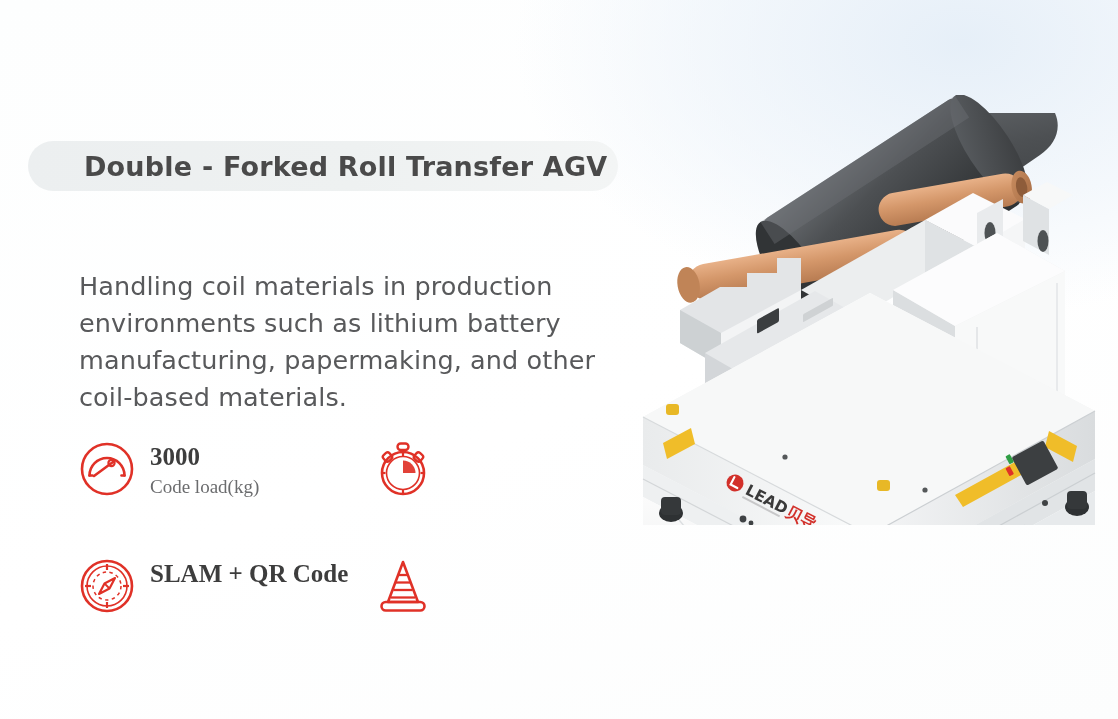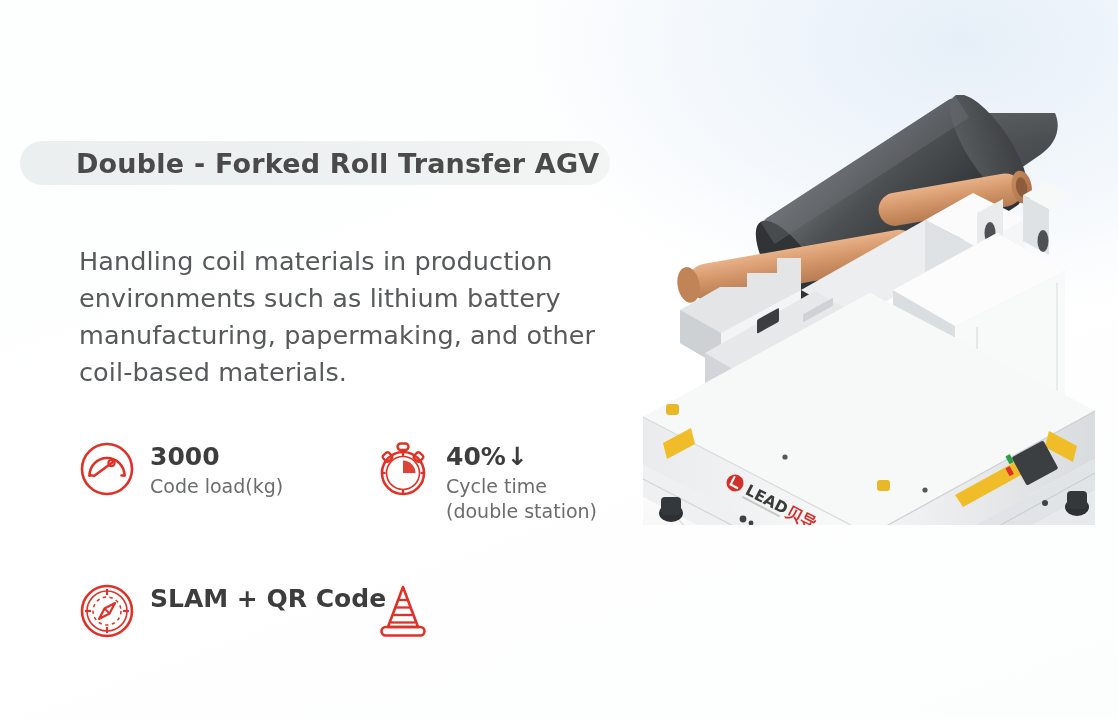--- a/index.html
+++ b/index.html
@@ -20,43 +20,43 @@
     height: 719px;
     background:
       radial-gradient(ellipse 620px 380px at 86% 6%, #e6eff8 0%, rgba(236,243,250,0.55) 45%, rgba(255,255,255,0) 72%),
       linear-gradient(160deg, #fdfefe 0%, #ffffff 55%, #fcfdfd 100%);
     overflow: hidden;
   }
 
   
   .title-pill {
     position: absolute;
-    left: 20px;
+    left: 28px;
     top: 141px;
     width: 590px;
-    height: 44px;
+    height: 50px;
     border-radius: 27px;
     background: linear-gradient(95deg, #eceff0 0%, #eef1f1 55%, #f3f5f5 100%);
     display: flex;
     align-items: center;
   }
   .title-text {
     margin-left: 56px;
     font-size: 27px;
     font-weight: bold;
     color: #4a4a4a;
     letter-spacing: 0.2px;
     white-space: nowrap;
   }
 
   
   .description {
     position: absolute;
     left: 79px;
-    top: 243px;
+    top: 268px;
     width: 560px;
     font-size: 25.5px;
     line-height: 37px;
     color: #58595b;
     letter-spacing: 0.1px;
   }
 
   
   .features {
     position: absolute;
@@ -66,20 +66,21 @@
   }
   .feature-row {
     display: flex;
     margin-bottom: 56px;
   }
   .feature-row:last-child { margin-bottom: 12px; }
   .feature {
     display: flex;
     align-items: flex-start;
     width: 296px;
+    font-family: Liberation Serif, serif;
   }
   .feature-icon {
     width: 58px;
     height: 58px;
     flex: 0 0 58px;
     margin-right: 14px;
     margin-top: 2px;
   }
   .feature-icon svg { display: block; width: 58px; height: 58px; }
   .feature-text { padding-top: 5px; }
@@ -165,28 +166,20 @@
             <rect x="40.5" y="13" width="8" height="8" rx="2.4" transform="rotate(42 44.5 17)" fill="none" stroke="#e03127" stroke-width="2.3"></rect>
             <circle cx="29" cy="33" r="21" fill="none" stroke="#e03127" stroke-width="2.6"></circle>
             <circle cx="29" cy="33" r="16.5" fill="none" stroke="#e03127" stroke-width="1.6"></circle>
             <path d="M 29 33 L 29 20.5 A 12.5 12.5 0 0 1 41.5 33 Z" fill="#e03127" opacity="0.92"></path>
             <line x1="29" y1="12.5" x2="29" y2="16" stroke="#e03127" stroke-width="2.2"></line>
             <line x1="29" y1="50" x2="29" y2="53.5" stroke="#e03127" stroke-width="2.2"></line>
             <line x1="8" y1="33" x2="11.5" y2="33" stroke="#e03127" stroke-width="2.2"></line>
             <line x1="46.5" y1="33" x2="50" y2="33" stroke="#e03127" stroke-width="2.2"></line>
           </svg>
         </div>
-        <div class="feature-text">
-          <div class="feature-value">
-            <span>40%</span>
-            <span class="feature-arrow">↓</span>
-          </div>
-          <div class="feature-label">Cycle time</div>
-          <div class="feature-label2">(double station)</div>
-        </div>
       </div>
 
     </div>
 
     <div class="feature-row">
 
       <div class="feature">
         <div class="feature-icon">
           <svg viewBox="0 0 58 58" xmlns="http://www.w3.org/2000/svg">
             <circle cx="29" cy="29" r="25" fill="none" stroke="#e03127" stroke-width="2.6"></circle>

